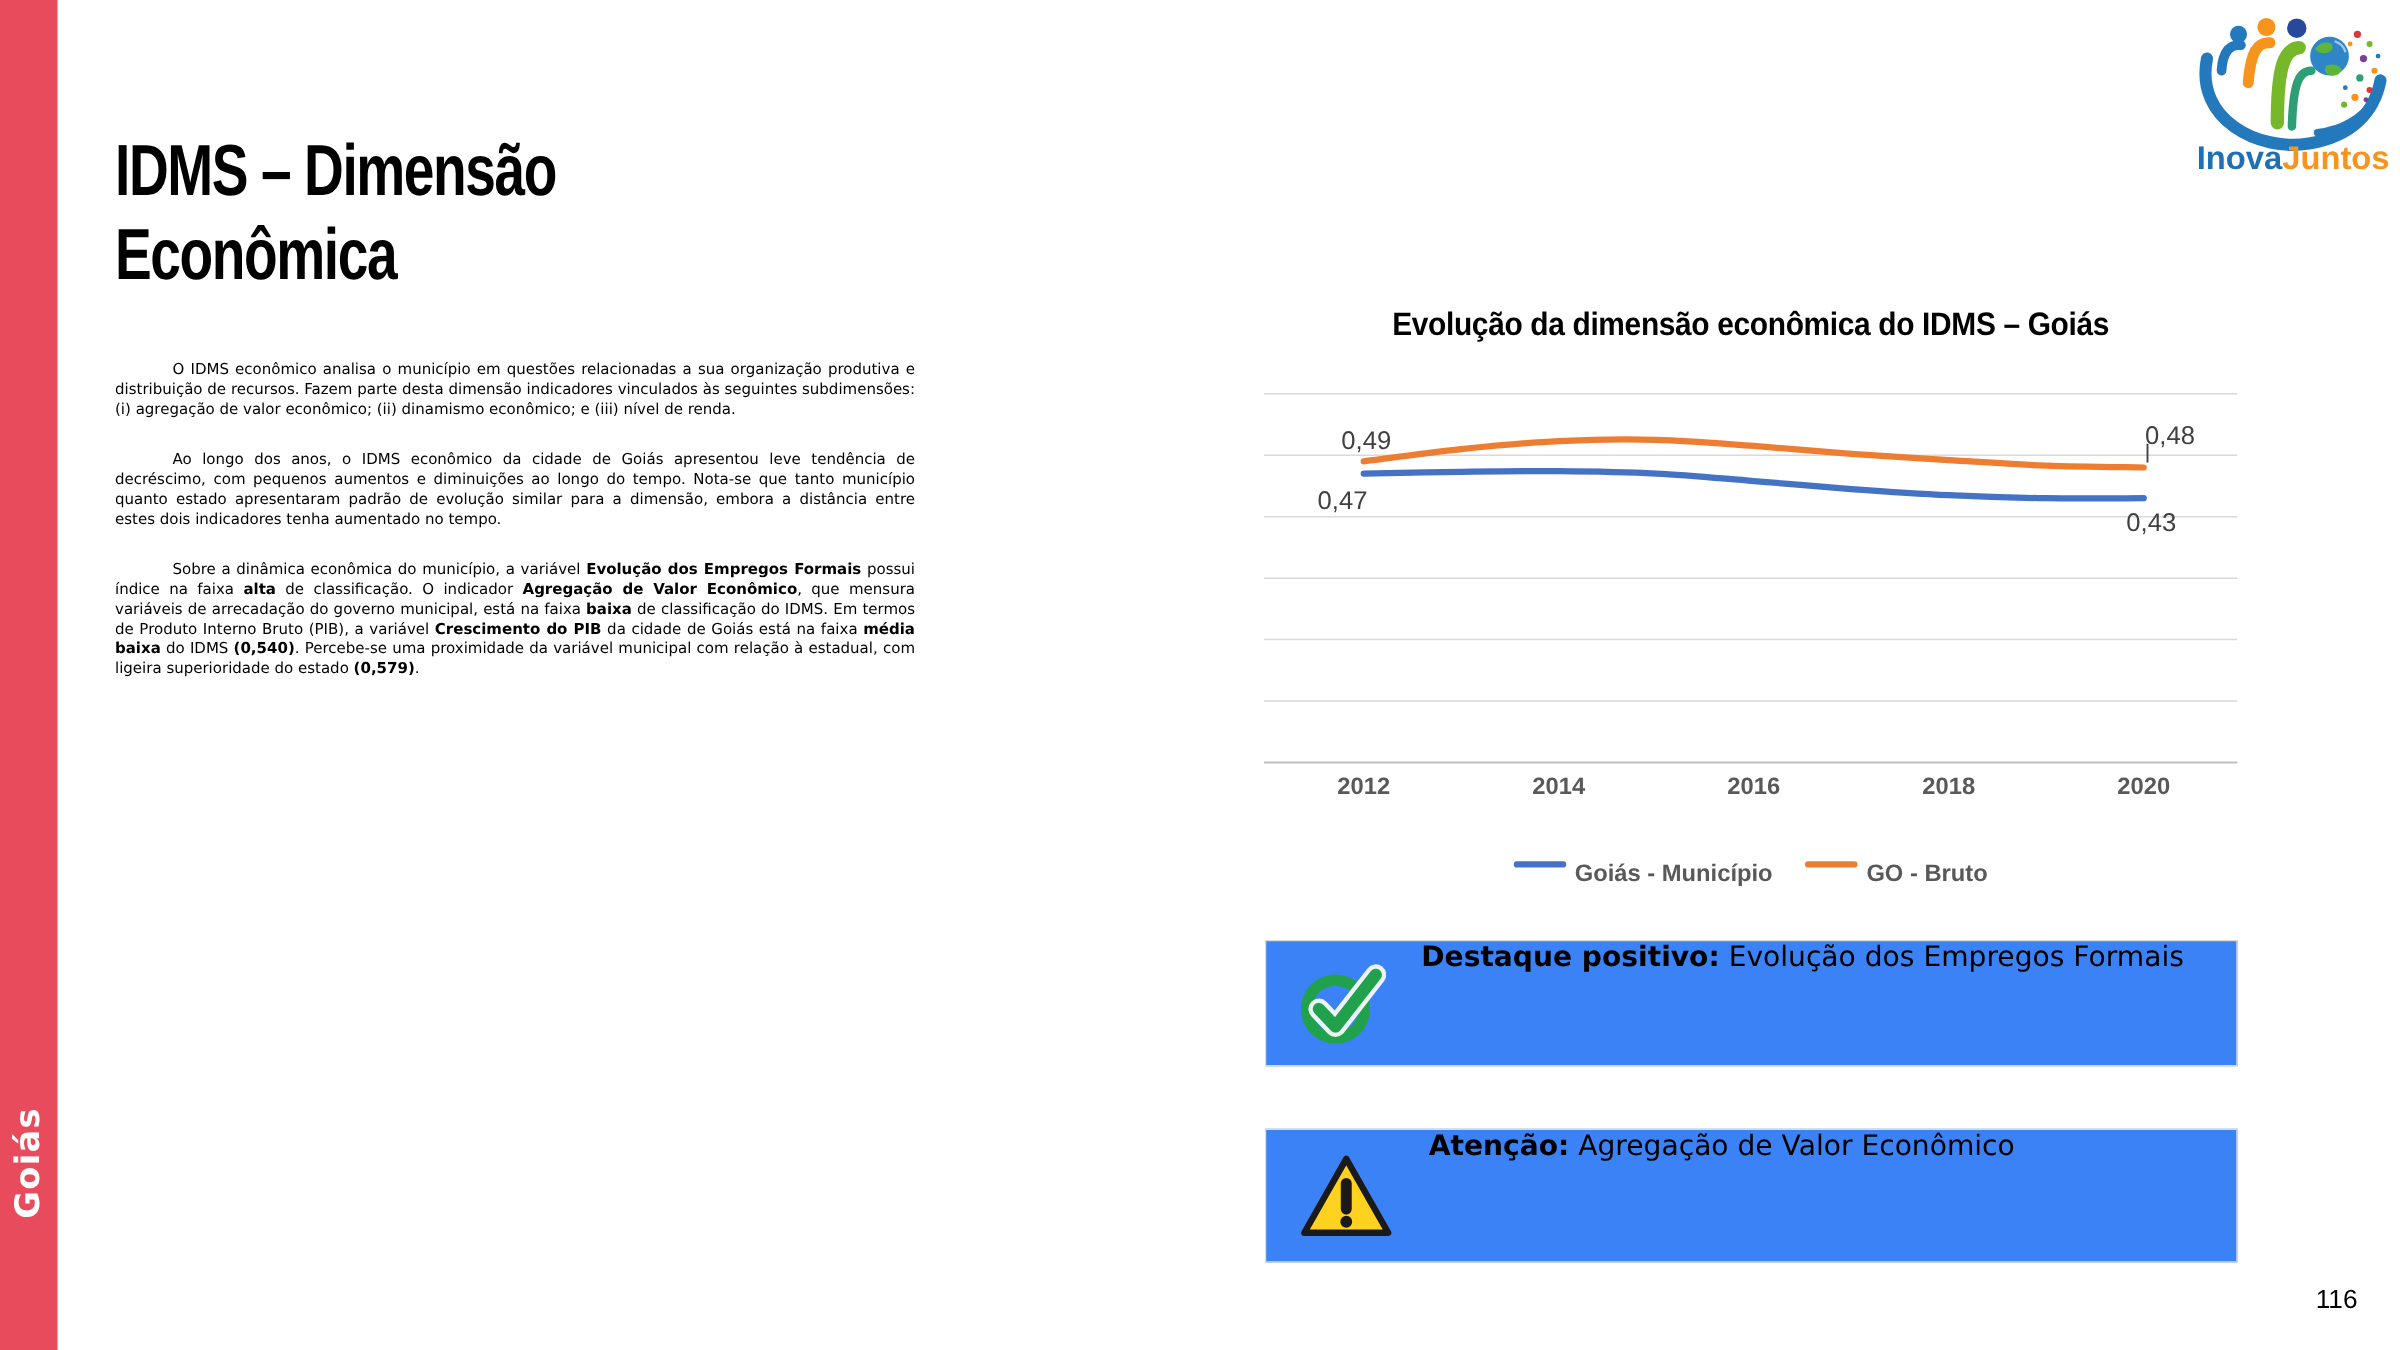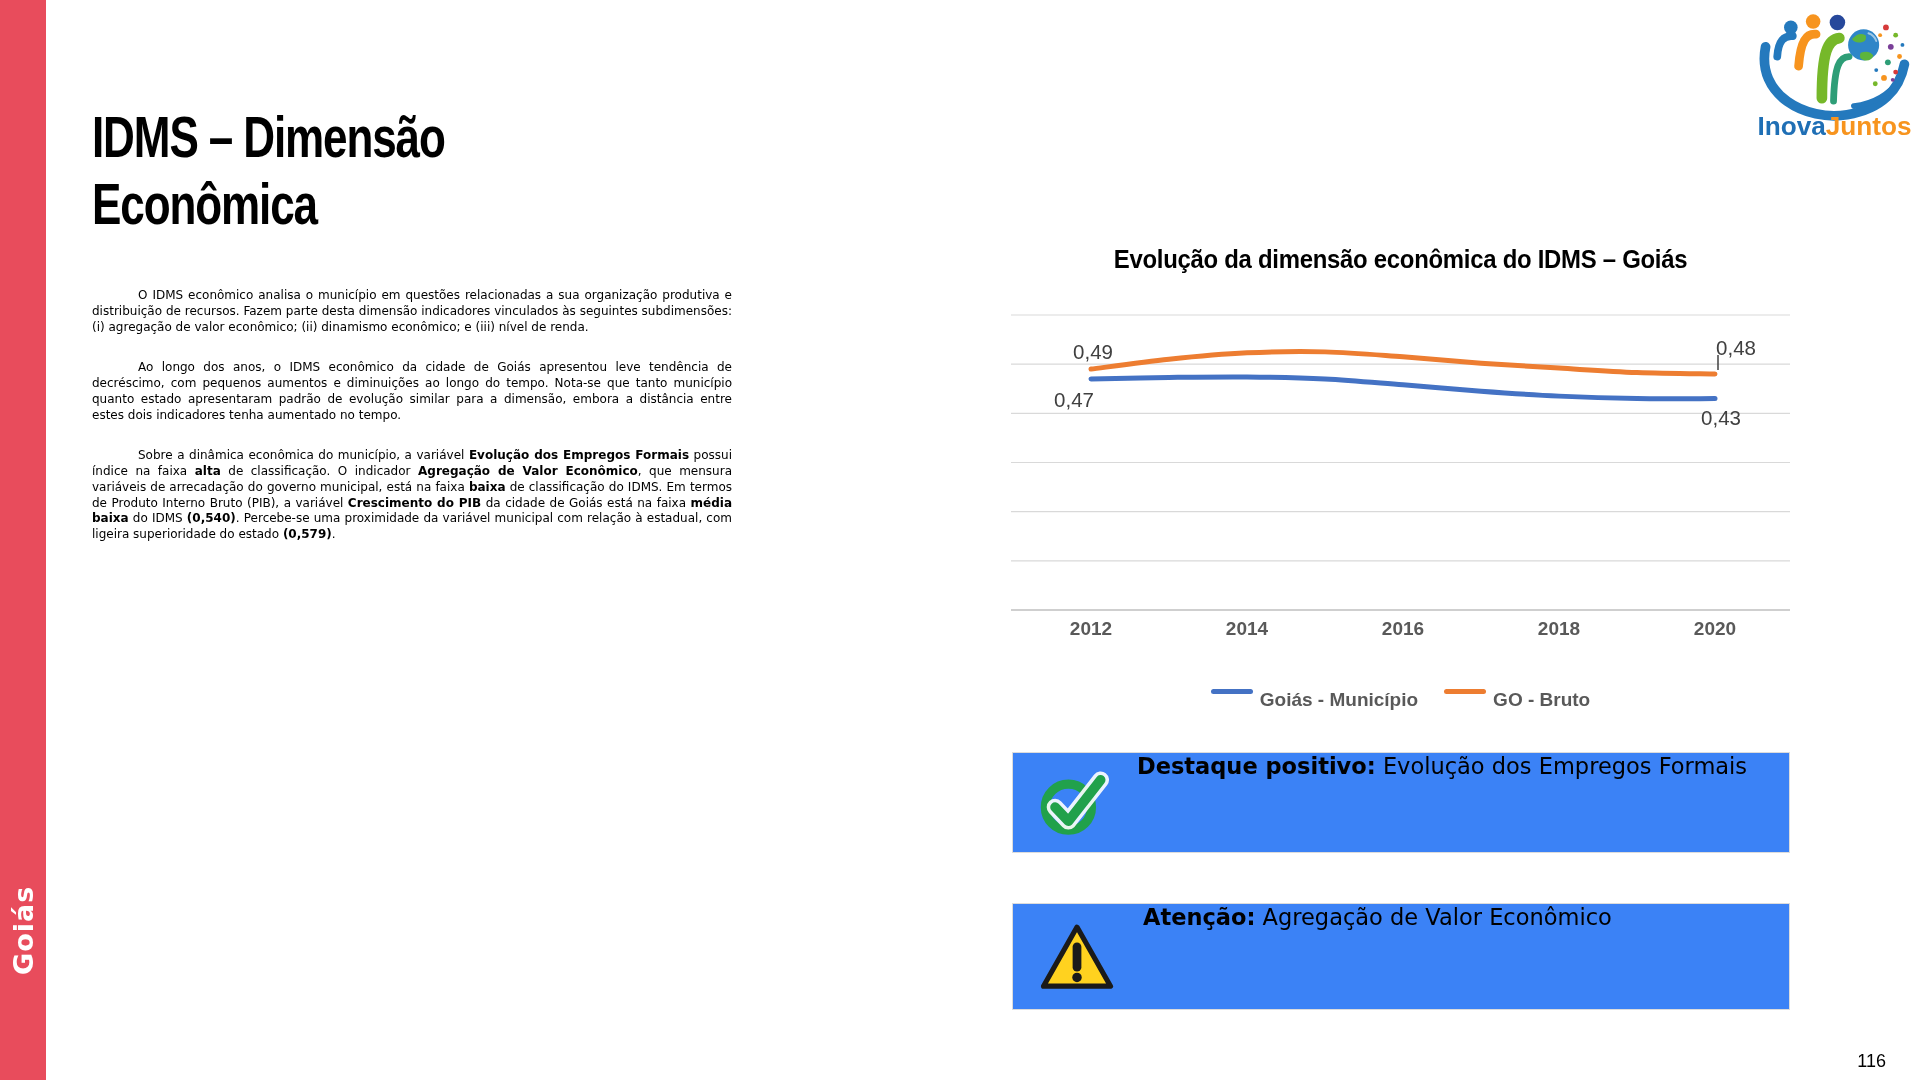--- a/index.html
+++ b/index.html
@@ -46,21 +46,21 @@
   .callout-1{top:752px;height:101px;}
   .callout-2{top:879px;height:107px;margin-top:24px;}
   .callout .icon-wrap{flex:0 0 auto;margin-left:26px;display:flex;align-items:center;}
   .callout .callout-text{margin-left:28px;font-size:22.5px;color:#000;}
   .callout .callout-text b{font-weight:bold;}
 
   
   .logo{position:absolute;left:1752px;top:6px;width:165px;height:136px;}
   .logo-word{font-family:"Liberation Sans",sans-serif;font-weight:bold;font-size:27px;}
 
-  .page-number{position:absolute;right:34px;bottom:8px;font-size:18px;
+  .page-number{position:absolute;right:34px;bottom:28px;font-size:21px;
         font-family:"Liberation Sans",sans-serif;color:#000;}
 </style>
 </head>
 <body>
 
 <div class="page">
 
   <div class="accent-bar" style="background: rgb(232, 76, 92);"></div>
   <div class="state-label">Goiás</div>
 

